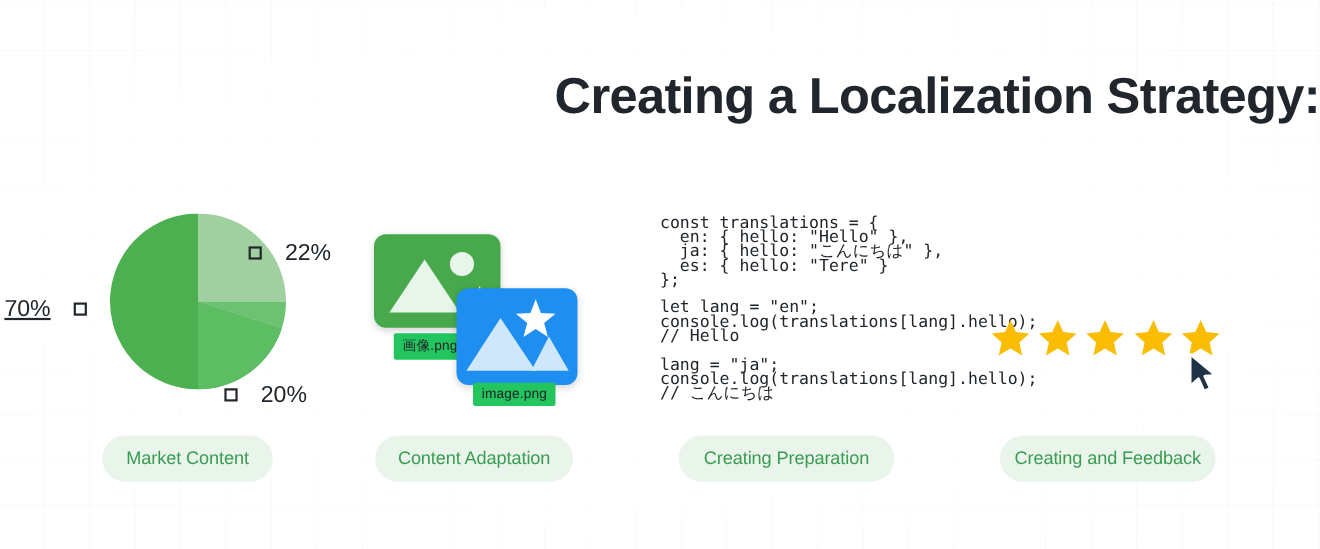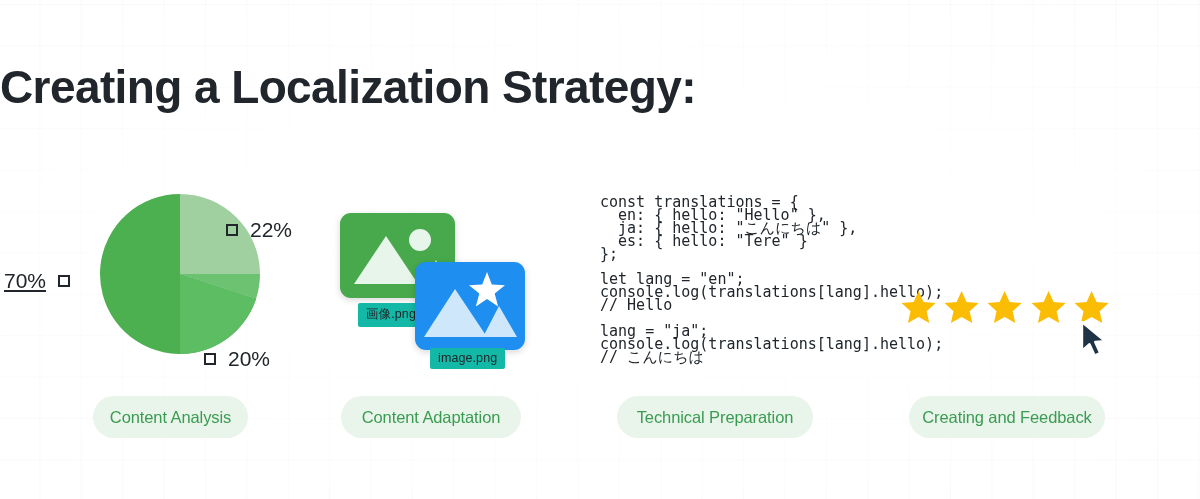--- a/index.html
+++ b/index.html
@@ -28,42 +28,42 @@
   #vignette{
     position:absolute;inset:0;
     background:radial-gradient(ellipse 78% 72% at 50% 48%, rgba(255,255,255,0.96) 32%, rgba(255,255,255,0.55) 68%, rgba(255,255,255,0.15) 100%);
     pointer-events:none;
   }
 
   
   #page-title{
     position:absolute;
     left:0;right:0;top:62px;
-    text-align:left;
+    text-align:right;
     font-size:46px;
     font-weight:700;
     letter-spacing:-0.6px;
     color:#20262b;
     line-height:1.12;
     white-space:nowrap;
   }
 
   
   .panel{position:absolute;}
 
   
   #pie-panel{left:36px;top:186px;width:300px;height:200px;}
   #pie-svg{position:absolute;left:64px;top:8px;}
   .pct-label{
     position:absolute;
     font-size:21px;
     font-weight:500;
     color:#20262b;
     display:flex;align-items:center;
-    gap:12px;
+    gap:21px;
     white-space:nowrap;
   }
   .marker{
     width:12px;height:12px;
     border:2.4px solid #20262b;
     background:transparent;
     box-sizing:border-box;
     flex:0 0 auto;
   }
   #pct-70{left:-32px;top:83px;text-decoration:underline;}
@@ -80,21 +80,21 @@
   #img-card-green{
     left:10px;top:13px;width:115px;height:85px;
     background:#47a94c;
   }
   #img-card-blue{
     left:85px;top:62px;width:110px;height:88px;
     background:#1e8ef0;
   }
   .file-chip{
     position:absolute;
-    background:#14b8a6;
+    background:#22c55e;
     color:#20262b;
     font-size:12.5px;
     padding:3px 8px 4px;
     border-radius:2px;
     white-space:nowrap;
     letter-spacing:0.1px;
   }
   #chip-green{left:28px;top:103px;}
   #chip-blue{left:100px;top:148px;}
 
@@ -233,19 +233,19 @@
       <svg class="star" width="38" height="38" viewBox="0 0 24 24">
         <path d="M12 1.6 L15.2 8.7 L23 9.5 L17.2 14.8 L18.9 22.4 L12 18.4 L5.1 22.4 L6.8 14.8 L1 9.5 L8.8 8.7 Z" fill="#fbbc04"></path>
       </svg>
     </div>
     <svg id="cursor" width="34" height="40" viewBox="0 0 34 40">
       <path d="M4 2 L4 31 L11.5 24.2 L16.6 35.6 L22.2 33 L17.2 21.9 L27 21.2 Z" fill="#1f3347" stroke="#ffffff" stroke-width="2.4" stroke-linejoin="round"></path>
     </svg>
   </div>
 
   <div id="pills">
-    <div class="pill" id="pill-0">Content Analysis</div>
+    <div class="pill" id="pill-0">Market Content</div>
     <div class="pill" id="pill-1">Content Adaptation</div>
-    <div class="pill" id="pill-2">Technical Preparation</div>
+    <div class="pill" id="pill-2">Creating Preparation</div>
     <div class="pill" id="pill-3">Creating and Feedback</div>
   </div>
 
 </div>
 
 </body></html>

